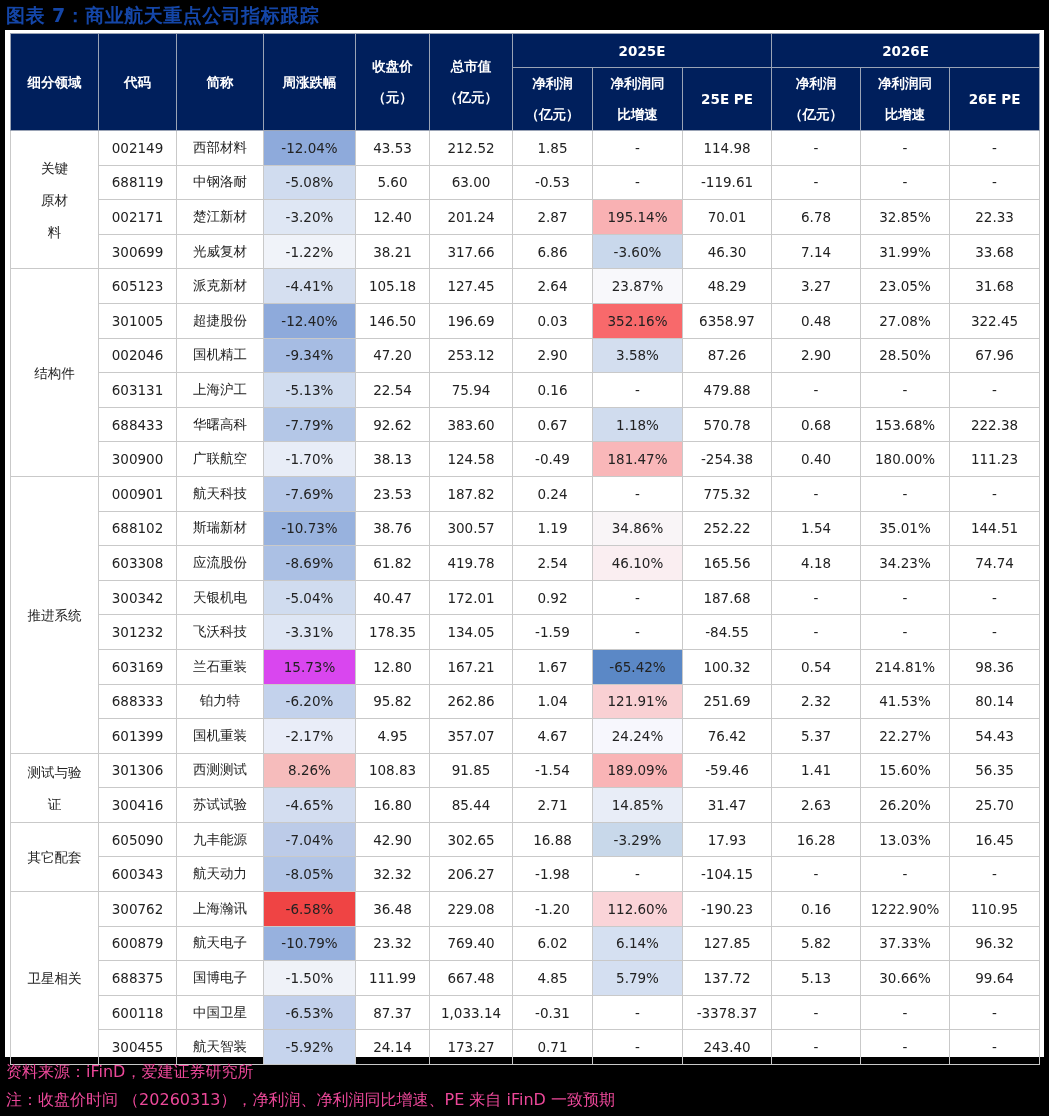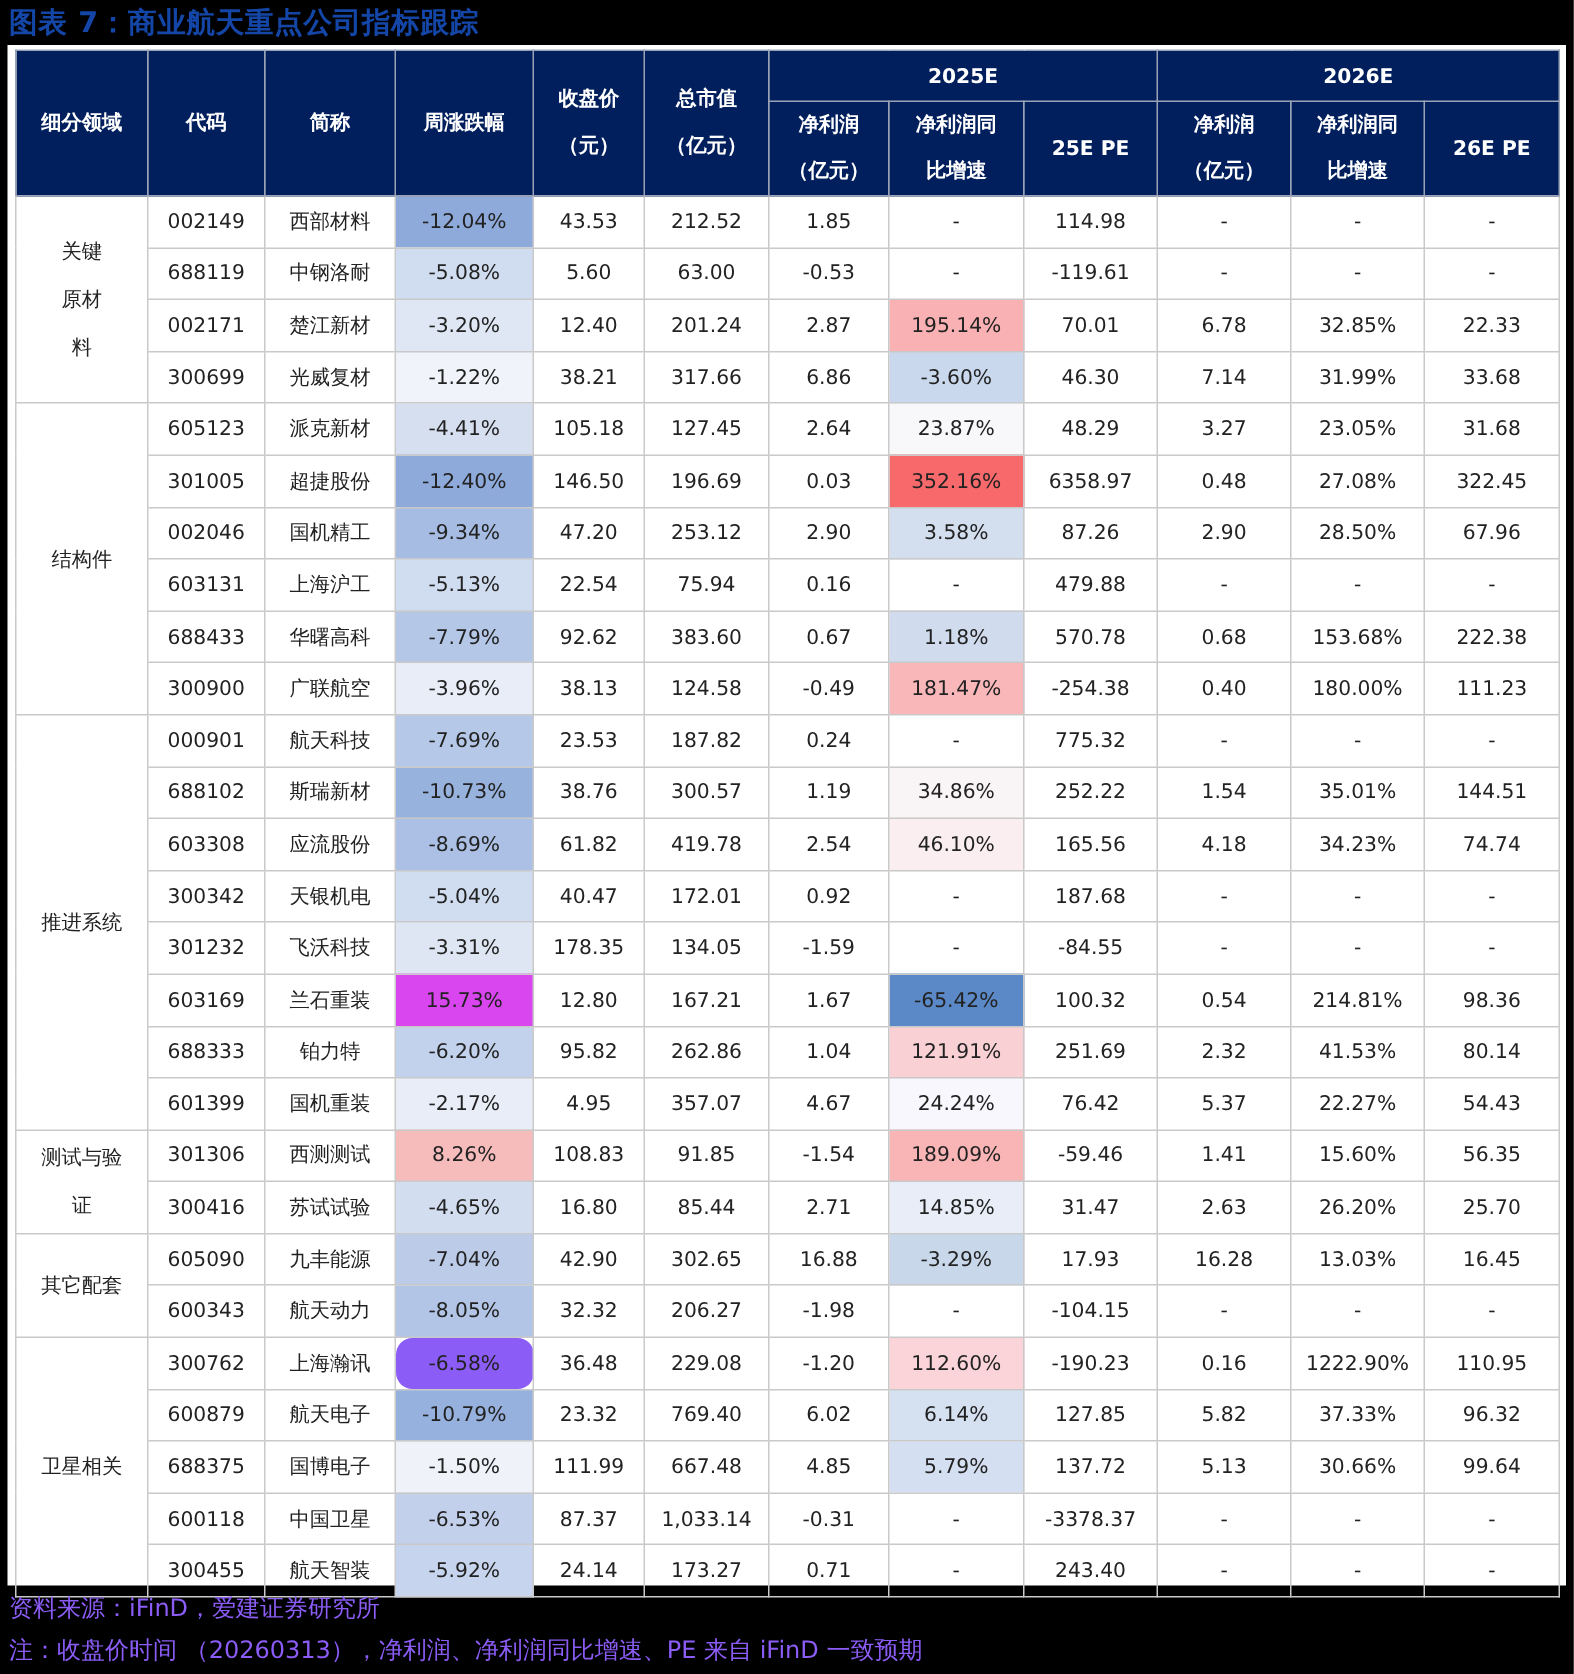--- a/index.html
+++ b/index.html
@@ -7,21 +7,21 @@
   .title { position:absolute; left:6px; top:2px; height:26px; line-height:26px; font-size:19px; font-weight:bold; color:#1446a8; letter-spacing:0.5px; }
   .panel { position:absolute; left:5px; top:30px; width:1039px; height:1027px; background:#fff; }
   table { position:absolute; left:5px; top:3px; border-collapse:collapse; table-layout:fixed; width:1029px; }
   th, td { border:1px solid #c9c9c9; text-align:center; padding:0; font-size:13.5px; color:#222; white-space:nowrap; }
   th { background:#001f5c; color:#ffffff; font-weight:bold; border-color:#9aa3b5; font-size:13.5px; }
   th.top { height:33px; }
   th.sub { height:62px; line-height:31px; }
   th.full { height:96px; line-height:31px; }
   td { height:33.6px; }
   td.seg { vertical-align:middle; line-height:32px; }
-  .footer { position:absolute; left:6px; color:#8b5cf6; font-size:16px; white-space:nowrap; }
+  .footer { position:absolute; left:6px; color:#ec4899; font-size:16px; white-space:nowrap; }
   .f1 { top:1062px; }
   .f2 { top:1090px; }
 </style>
 </head>
 <body>
 
 <div class="title">图表 7：商业航天重点公司指标跟踪</div>
 
 <div class="panel">
   <table>
@@ -193,21 +193,21 @@
           <td>0.67</td>
           <td style="background: rgb(208, 220, 238);">1.18%</td>
           <td>570.78</td>
           <td>0.68</td>
           <td>153.68%</td>
           <td>222.38</td>
         </tr>
         <tr>
           <td>300900</td>
           <td>广联航空</td>
-          <td style="background: rgb(232, 237, 247);">-3.96%</td>
+          <td style="background: rgb(232, 237, 247);">-1.70%</td>
           <td>38.13</td>
           <td>124.58</td>
           <td>-0.49</td>
           <td style="background: rgb(249, 183, 185);">181.47%</td>
           <td>-254.38</td>
           <td>0.40</td>
           <td>180.00%</td>
           <td>111.23</td>
         </tr>
         <tr>
@@ -366,21 +366,21 @@
           <td>-</td>
           <td>-104.15</td>
           <td>-</td>
           <td>-</td>
           <td>-</td>
         </tr>
         <tr>
           <td class="seg" rowspan="5">卫星相关</td>
           <td>300762</td>
           <td>上海瀚讯</td>
-          <td style="background: #8b5cf6; border-radius: 11px;">-6.58%</td>
+          <td style="background: #ef4444;">-6.58%</td>
           <td>36.48</td>
           <td>229.08</td>
           <td>-1.20</td>
           <td style="background: rgb(250, 212, 216);">112.60%</td>
           <td>-190.23</td>
           <td>0.16</td>
           <td>1222.90%</td>
           <td>110.95</td>
         </tr>
         <tr>

